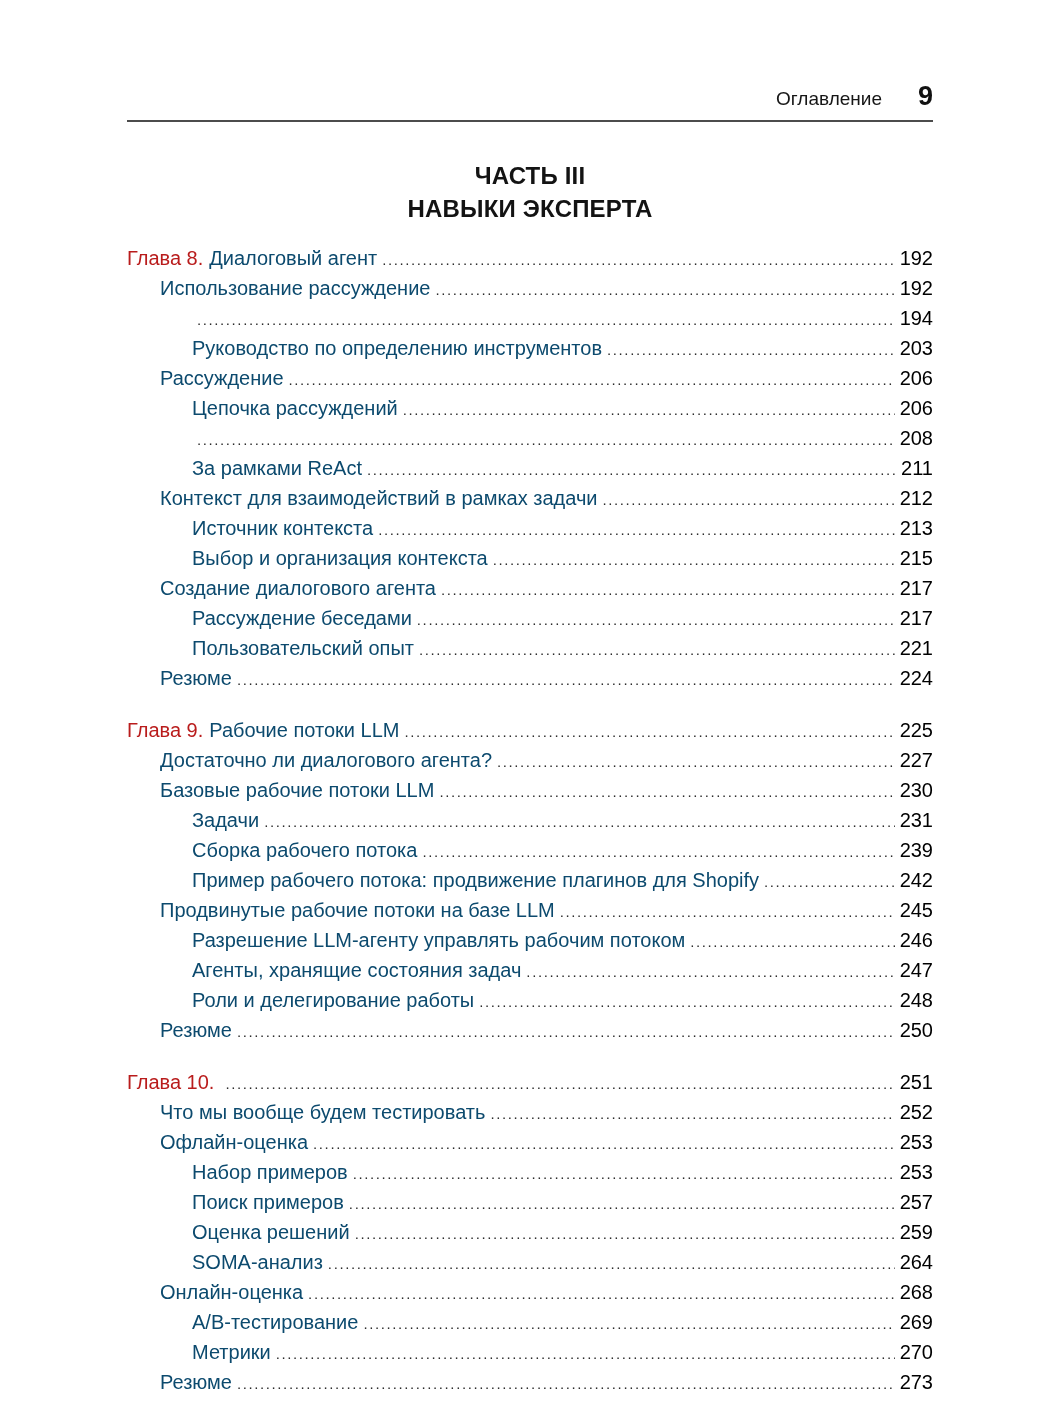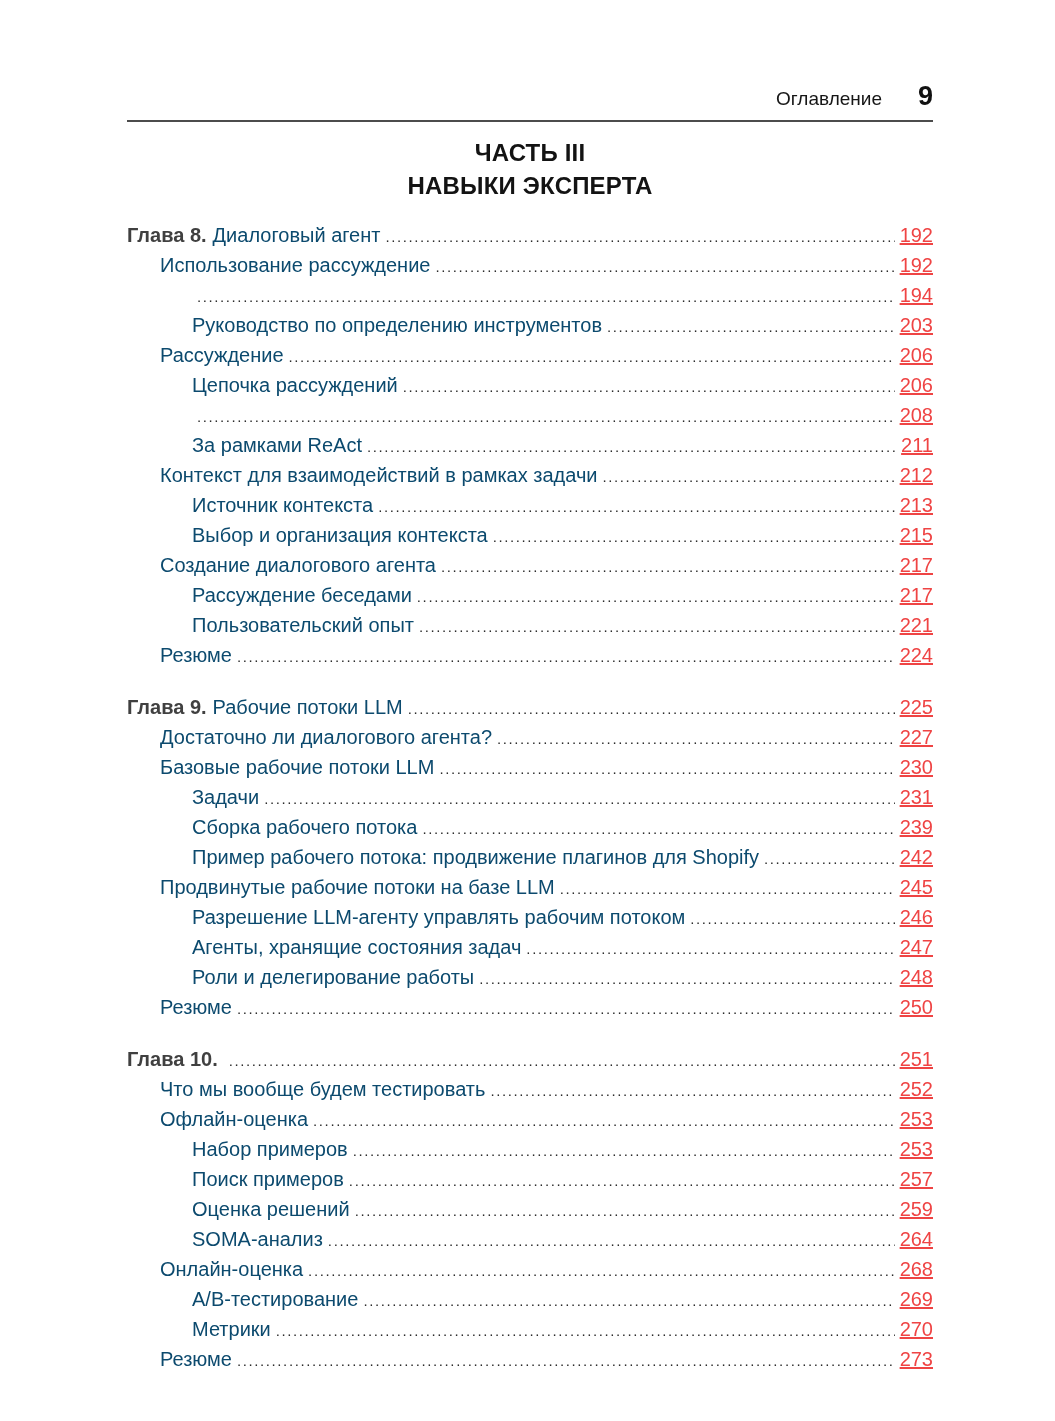--- a/index.html
+++ b/index.html
@@ -39,21 +39,21 @@
     color: #111111;
   }
   .header-rule {
     margin-top: 9px;
     border: 0;
     border-top: 2px solid #4c4c4c;
     height: 0;
   }
   
   .part-title {
-    margin-top: 14px;
+    margin-top: 37px;
     text-align: center;
     font-size: 24px;
     font-weight: 700;
     line-height: 33px;
     color: #131313;
     letter-spacing: 0.2px;
   }
   
   .toc {
     margin-top: 18px;
@@ -63,24 +63,24 @@
     display: flex;
     align-items: baseline;
     line-height: 30px;
     height: 30px;
   }
   .toc-row.level-0 { padding-left: 0; }
   .toc-row.level-1 { padding-left: 33px; }
   .toc-row.level-2 { padding-left: 65px; }
   .toc-row.level-0:not(:first-child) { margin-top: 22px; }
   .toc-prefix {
-    font-weight: 700;
+    font-weight: 400;
     white-space: nowrap;
     margin-right: 6px;
-    color: #404040;
+    color: #b91c1c;
   }
   .toc-label {
     white-space: nowrap;
     color: #0c4a6e;
   }
   .toc-dots {
     flex: 1 1 auto;
     overflow: hidden;
     white-space: nowrap;
     min-width: 14px;
@@ -89,22 +89,21 @@
     letter-spacing: 1.6px;
     color: #2c2c2c;
   }
   .toc-dots::after {
     content: "....................................................................................................................................................................................................................................";
   }
   .toc-page {
     white-space: nowrap;
     min-width: 36px;
     text-align: right;
-    color: #ef4444;
-    text-decoration: underline;
+    color: #000000;
   }
 </style>
 </head>
 <body>
 
 <div class="page">
 
   <div class="running-header">
     <span class="running-title">Оглавление</span>
     <span class="page-number">9</span>

